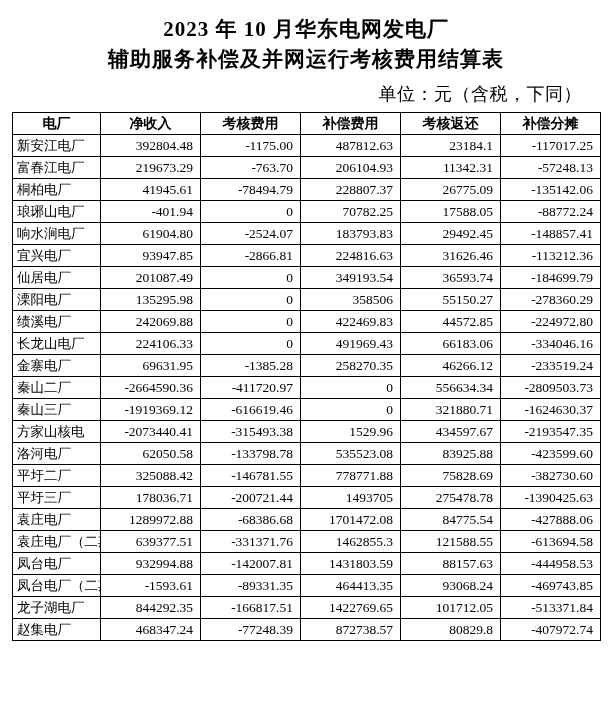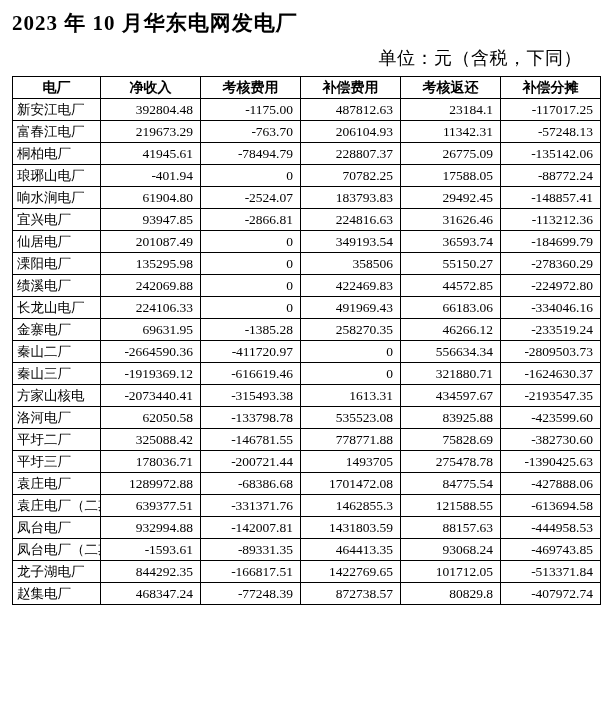--- a/index.html
+++ b/index.html
@@ -13,21 +13,22 @@
     font-family: "Liberation Serif", "DejaVu Serif", serif;
     color: #000000;
     overflow: hidden;
   }
   .page {
     width: 612px;
     box-sizing: border-box;
     padding: 8px 12px 0 12px;
   }
   .title-block {
-    text-align: left;
+    text-align: center;
+    margin-top: 6px;
   }
   .title-line {
     font-size: 21px;
     font-weight: bold;
     letter-spacing: 1px;
     line-height: 30px;
     font-family: "Liberation Serif", "DejaVu Serif", serif;
   }
   .unit-line {
     text-align: right;
@@ -70,20 +71,21 @@
   col.c-c { width: 100px; }
   col.c-d { width: 100px; }
   col.c-e { width: 100px; }
 </style>
 </head>
 <body>
 
 <div class="page">
   <div class="title-block">
     <div class="title-line">2023 年 10 月华东电网发电厂</div>
+    <div class="title-line">辅助服务补偿及并网运行考核费用结算表</div>
   </div>
   <div class="unit-line">单位：元（含税，下同）</div>
 
   <table class="data">
     <colgroup>
       <col class="c-name">
       <col class="c-a">
       <col class="c-b">
       <col class="c-c">
       <col class="c-d">
@@ -201,21 +203,21 @@
           <td class="num">-1919369.12</td>
           <td class="num">-616619.46</td>
           <td class="num">0</td>
           <td class="num">321880.71</td>
           <td class="num">-1624630.37</td>
         </tr>
         <tr>
           <td class="name">方家山核电</td>
           <td class="num">-2073440.41</td>
           <td class="num">-315493.38</td>
-          <td class="num">1613.31</td>
+          <td class="num">1529.96</td>
           <td class="num">434597.67</td>
           <td class="num">-2193547.35</td>
         </tr>
         <tr>
           <td class="name">洛河电厂</td>
           <td class="num">62050.58</td>
           <td class="num">-133798.78</td>
           <td class="num">535523.08</td>
           <td class="num">83925.88</td>
           <td class="num">-423599.60</td>

